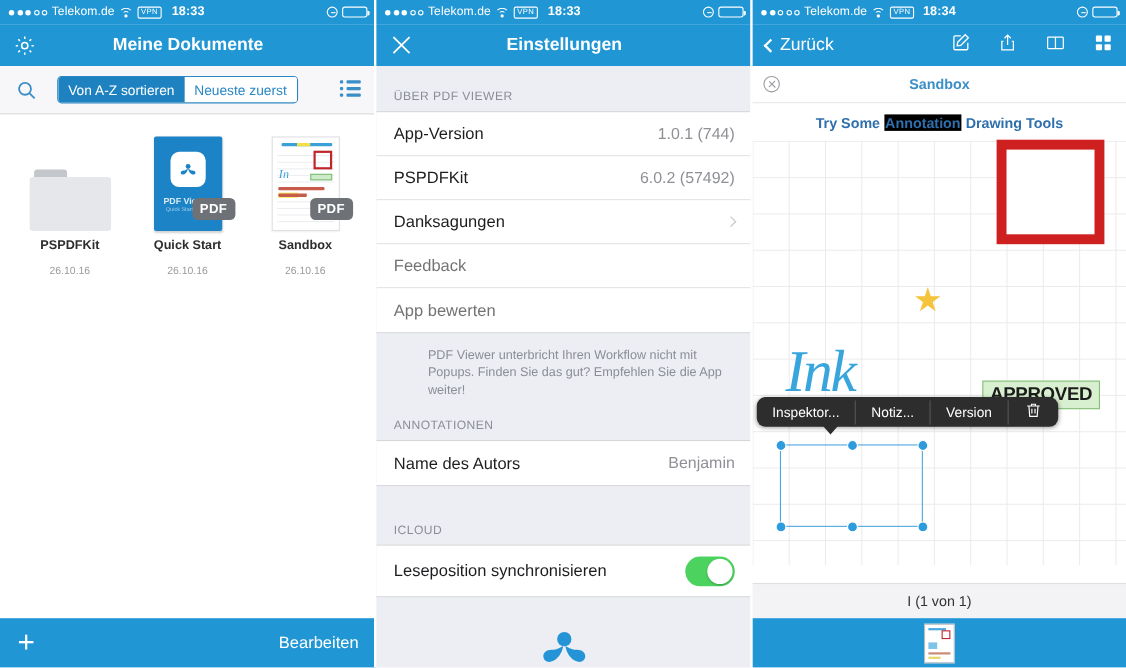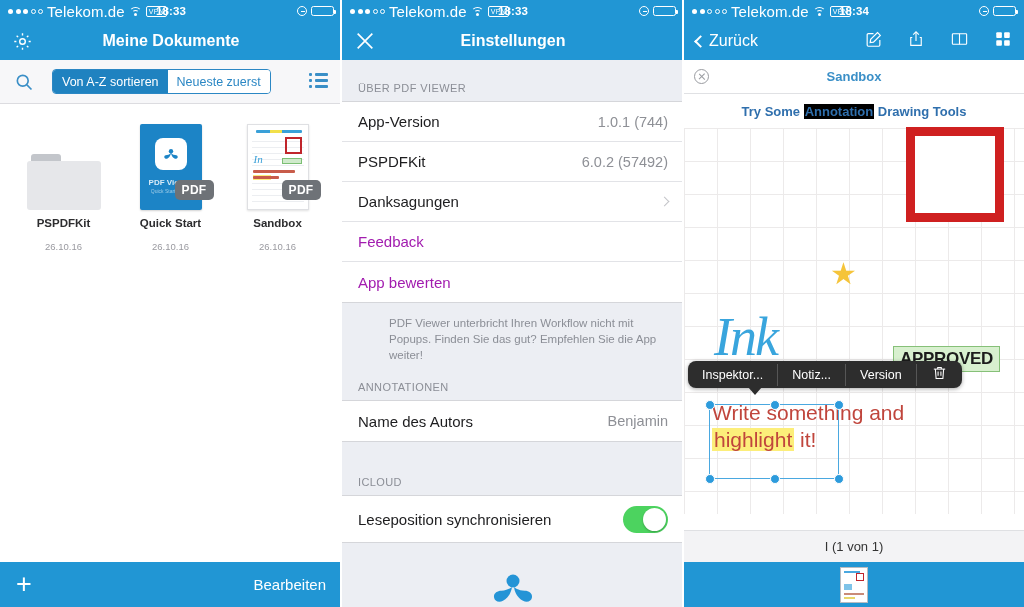--- a/index.html
+++ b/index.html
@@ -19,21 +19,21 @@
   
   .statusbar {
     height: 22px; background: #2196d4; color: #fff;
     display: flex; align-items: center; font-size: 11.5px;
     padding: 0 8px; position: relative; letter-spacing: .1px;
   }
   .sb-left { display: flex; align-items: center; gap: 4px; }
   .dots { display: flex; align-items: center; gap: 2.5px; }
   .dot { width: 5px; height: 5px; border-radius: 50%; background: #fff; }
   .dot.off { background: transparent; border: 1px solid #fff; width: 5px; height: 5px; }
-  .carrier { font-size: 15px; }
+  .carrier { font-size: 11px; }
   .wifi-ic { display: inline-block; width: 13px; height: 10px; position: relative; }
   .wifi-ic i { position: absolute; border: 1.4px solid #fff; border-bottom: none;
       border-left-color: transparent; border-right-color: transparent; border-radius: 50% 50% 0 0 / 100% 100% 0 0; }
   .wifi-ic i:nth-child(1){ width: 13px; height: 6px; left: 0; top: 1px; }
   .wifi-ic i:nth-child(2){ width: 7px; height: 4px; left: 3px; top: 3.5px; }
   .wifi-ic b { position: absolute; width: 3px; height: 3px; border-radius: 50%; background: #fff; left: 5px; top: 6.5px; }
   .vpn { font-size: 7px; border: 1px solid #fff; border-radius: 2px; padding: 0 2px; line-height: 9px; letter-spacing: .3px; }
   .sb-time { position: absolute; left: 50%; transform: translateX(-50%); font-weight: bold; font-size: 11.5px; }
   .sb-right { margin-left: auto; display: flex; align-items: center; gap: 4px; }
   .loc-ic { width: 10px; height: 10px; border: 1.2px solid #fff; border-radius: 50%; position: relative; }
@@ -125,21 +125,21 @@
     padding: 22px 16px 7px 16px; text-transform: uppercase;
   }
   .rows { background: #fff; border-top: 1px solid #d5d6da; border-bottom: 1px solid #d5d6da; }
   .row {
     height: 40px; display: flex; align-items: center; padding: 0 16px;
     border-bottom: 1px solid #e2e3e7; font-size: 15px; color: #1d1d1f; cursor: pointer;
   }
   .row:last-child { border-bottom: none; }
   .row .val { margin-left: auto; color: #8e9096; font-size: 14.5px; }
   .row .chev { margin-left: auto; width: 7px; height: 7px; border-top: 1.6px solid #c3c4c9; border-right: 1.6px solid #c3c4c9; transform: rotate(45deg); }
-  .row.link { color: #a21caf; }
+  .row.link { color: #737373; }
   .blurb { font-size: 11.5px; color: #8b8e96; line-height: 16px; padding: 12px 16px 4px 16px; margin-left: 31px; }
   .toggle { margin-left: auto; width: 45px; height: 27px; background: #4cd35f; border-radius: 14px; position: relative; cursor: pointer; }
   .toggle .knob { position: absolute; right: 2px; top: 2px; width: 23px; height: 23px; background: #fff; border-radius: 50%; box-shadow: 0 1px 2px rgba(0,0,0,.25); }
   .logo-area { height: 80px; display: flex; align-items: center; justify-content: center; padding-top: 16px; }
 
   
   .docbar {
     height: 34px; background: #fff; border-bottom: 1px solid #e0e1e4;
     display: flex; align-items: center; padding: 0 10px; position: relative;
   }
@@ -500,24 +500,20 @@
       <div class="pagetitle">
         <span>Try Some </span><span class="hl">Annotation</span><span> Drawing Tools</span>
       </div>
       <div class="gridbg"></div>
 
       <div class="redsquare"></div>
       <div class="star">★</div>
       <div class="inkword">Ink</div>
       <div class="approved">APPROVED</div>
 
-      <div class="redtext">
-        <span>Write something and</span><br>
-        <span class="hl">highlight</span><span> it!</span>
-      </div>
 
       <div class="selbox">
         <span class="handle" style="left:-5.5px;top:-5.5px"></span>
         <span class="handle" style="left:60px;top:-5.5px"></span>
         <span class="handle" style="right:-5.5px;top:-5.5px"></span>
         <span class="handle" style="left:-5.5px;bottom:-5.5px"></span>
         <span class="handle" style="left:60px;bottom:-5.5px"></span>
         <span class="handle" style="right:-5.5px;bottom:-5.5px"></span>
       </div>
 

